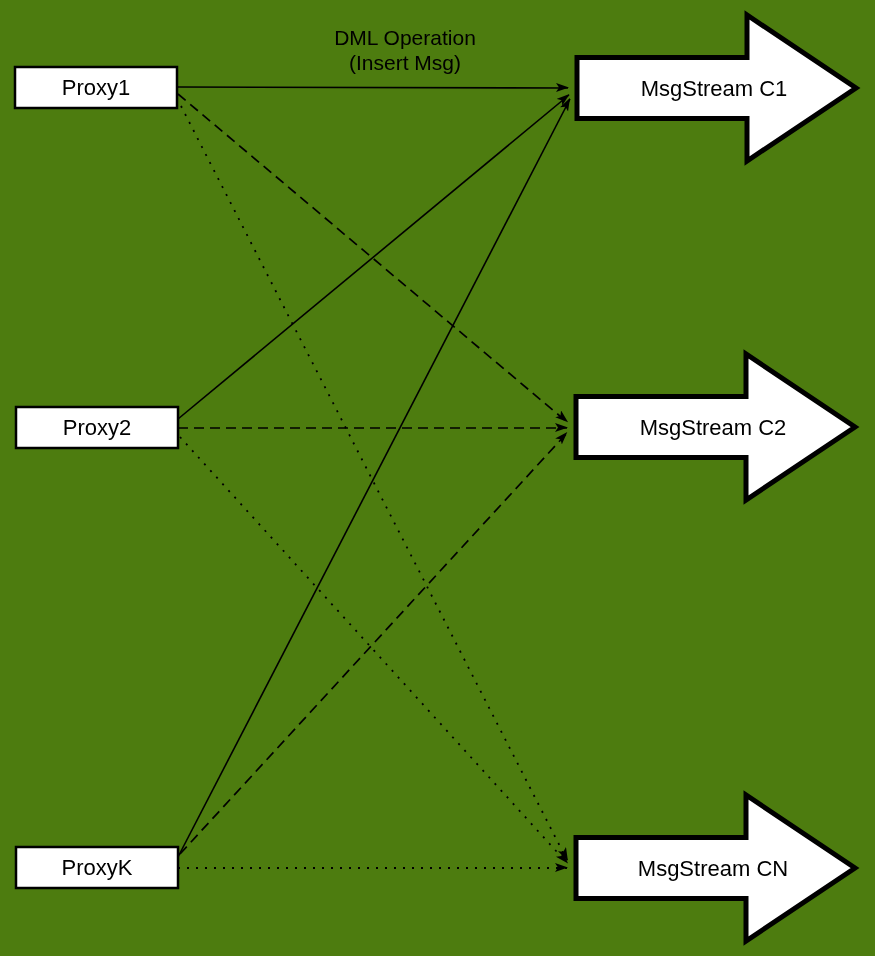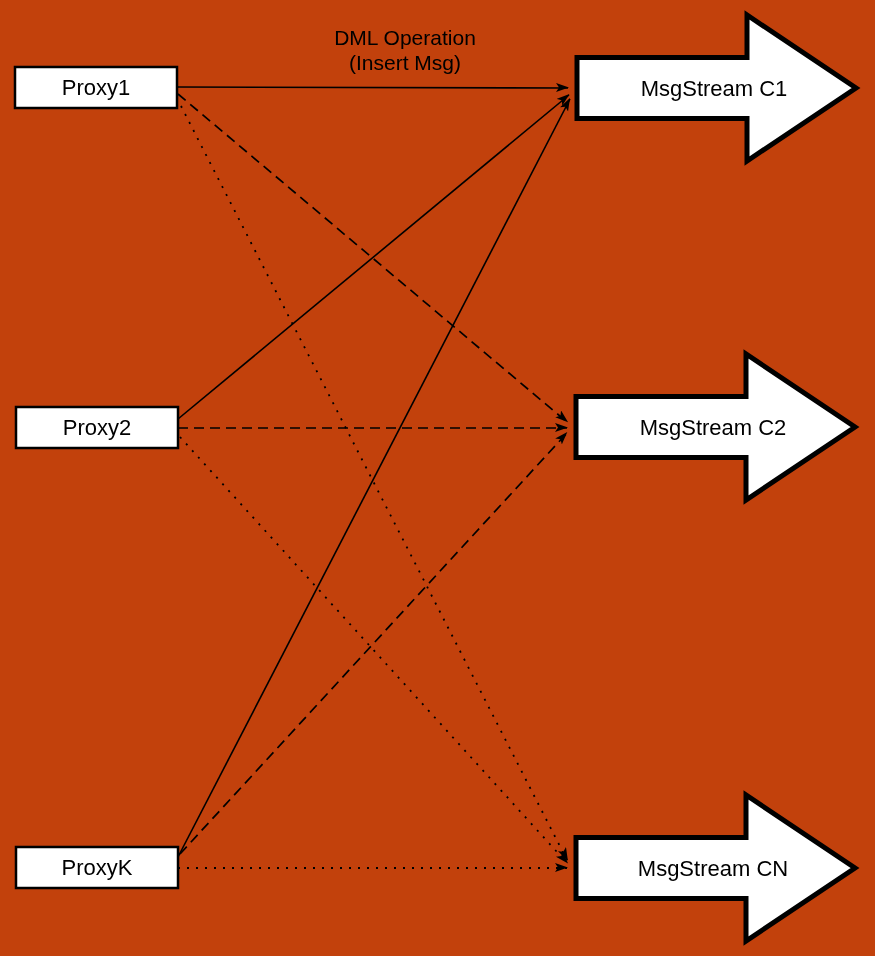--- a/index.html
+++ b/index.html
@@ -4,21 +4,21 @@
 <style>
   html, body {
     margin: 0;
     padding: 0;
     background: #ffffff;
   }
   .canvas-wrap {
     position: relative;
     width: 875px;
     height: 956px;
-    background: #c2410c;
+    background: #4d7c0f;
     overflow: hidden;
   }
   svg {
     display: block;
     font-family: "Liberation Sans", "DejaVu Sans", sans-serif;
   }
   .node-label {
     font-size: 22px;
     fill: #000000;
   }

